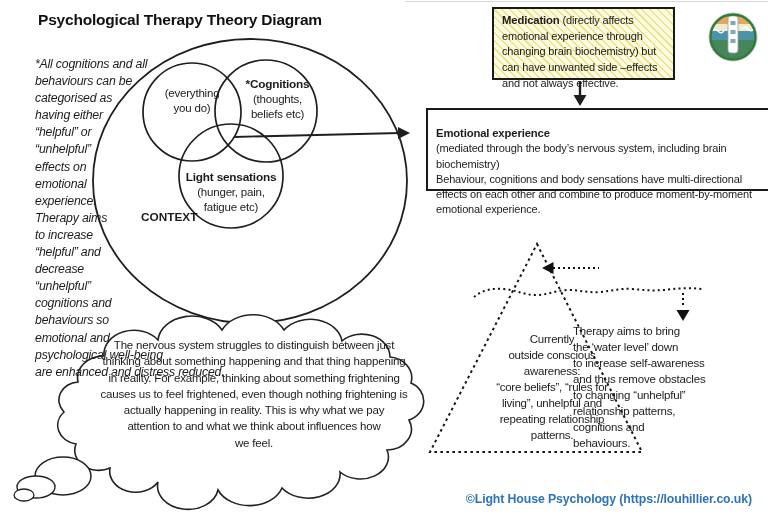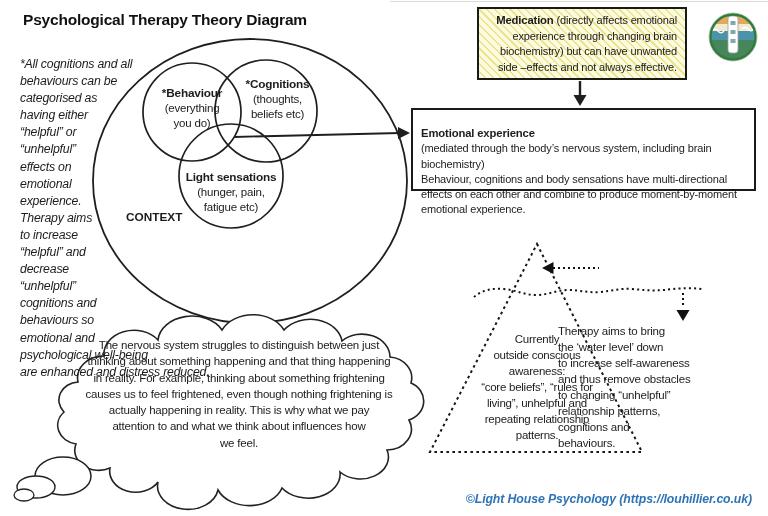--- a/index.html
+++ b/index.html
@@ -1,62 +1,62 @@
 <!DOCTYPE html>
 <html><head>
 <meta charset="utf-8">
 <style>
   html,body { margin:0; padding:0; background:#888; }
   .page {
     position:relative; width:768px; height:516px; background:#ffffff;
     font-family:"Liberation Sans", sans-serif; color:#1c1c1c; overflow:hidden;
     margin:0 auto;
   }
-  .abs { position:absolute; }
+  .abs { position:absolute;margin-left:15px; }
   .prel { white-space:pre-line; }
   svg.layer { position:absolute; left:0; top:0; pointer-events:none; }
 
   #title { left:23px; top:11px; font-size:15.5px; font-weight:bold; letter-spacing:-0.2px; color:#111; }
 
   #side-note { left:20px; top:56px; width:235px; font-size:12.3px; font-style:italic;
     line-height:17.1px; letter-spacing:-0.2px; }
 
   .vlabel { position:absolute; text-align:center; font-size:11.5px; line-height:15.2px; letter-spacing:-0.2px; }
   .vtitle { font-weight:bold; font-size:11.8px; }
   #venn-behaviour { left:137px; top:86px; width:110px; }
   #venn-cognitions { left:225px; top:77px; width:105px; }
   #venn-body { left:163px; top:170px; width:136px; }
 
   #context-title { left:126px; top:210px; font-size:11.8px; font-weight:bold; }
   #context-body { left:108px; top:226px; width:248px; text-align:center; font-size:11.5px;
     line-height:15.9px; letter-spacing:-0.25px; }
 
-  #medication-box { left:477px; top:7px; width:210px; height:73px; box-sizing:border-box;
+  #medication-box { left:477px; top:7px; width:183px; height:73px; box-sizing:border-box;
     border:2px solid #1a1a1a; padding:4px 8px 0 8px; font-size:11px; line-height:15.7px; letter-spacing:-0.15px;
-    background:repeating-linear-gradient(45deg,#fcfadf 0px,#fcfadf 4px,#ece590 4px,#ece590 5.5px);text-align:right; }
+    background:repeating-linear-gradient(45deg,#fcfadf 0px,#fcfadf 4px,#ece590 4px,#ece590 5.5px); }
   #medication-box b { font-size:11.3px; }
 
   #emotional-box { left:411px; top:108px; width:345px; height:83px; box-sizing:border-box;
     border:2px solid #1a1a1a; background:#fff; padding:16px 8px; font-size:11px; line-height:15.3px;
     letter-spacing:-0.15px; }
   #emotional-title { font-weight:bold; font-size:11.3px; }
 
   #iceberg-panel { left:413px; top:228px; width:341px; height:250px; background:#cdf8fb;
     border:1px solid #63797c; box-sizing:border-box; }
 
   #tip-label { left:599px; top:239px; width:118px; font-size:11.5px; line-height:16px; letter-spacing:-0.2px; }
   #triangle-label { left:463px; top:331px; width:148px; text-align:center; font-size:11.5px;
     line-height:16px; letter-spacing:-0.25px; }
   #therapy-label { left:558px; top:323px; width:182px; font-size:11.5px;
     line-height:16px; letter-spacing:-0.2px; }
 
   #bubble-text { left:64px; top:337px; width:350px; text-align:center; font-size:11.5px;
     line-height:16.3px; letter-spacing:-0.2px; }
 
-  #copyright { top:492px; right:16px; font-size:12.3px; font-weight:bold; color:#2e74b5; letter-spacing:-0.1px;font-style:italic; }
+  #copyright { top:492px; right:16px; font-size:12.3px; font-weight:bold; color:#2e74b5; letter-spacing:-0.1px; }
 
   #top-rule { left:390px; top:1px; width:378px; height:1px; background:#dadada; }
 </style>
 </head>
 <body>
 
 <div class="page">
 
   <div class="abs" id="top-rule"></div>
 
@@ -136,21 +136,20 @@
 “helpful” and
 decrease
 “unhelpful”
 cognitions and
 behaviours so
 emotional and
 psychological well-being
 are enhanced and distress reduced.</div>
 
   <div class="vlabel" id="venn-behaviour">
-    <div class="vtitle">*Behaviour</div>
     <div class="prel">(everything
 you do)</div>
   </div>
   <div class="vlabel" id="venn-cognitions">
     <div class="vtitle">*Cognitions</div>
     <div class="prel">(thoughts,
 beliefs etc)</div>
   </div>
   <div class="vlabel" id="venn-body">
     <div class="vtitle">Light sensations</div>

